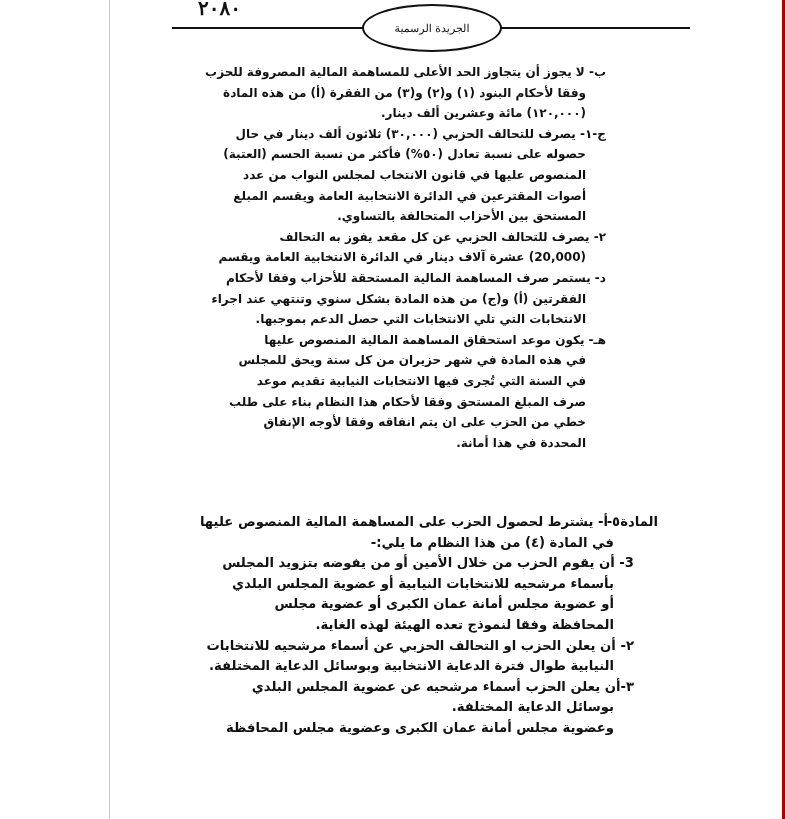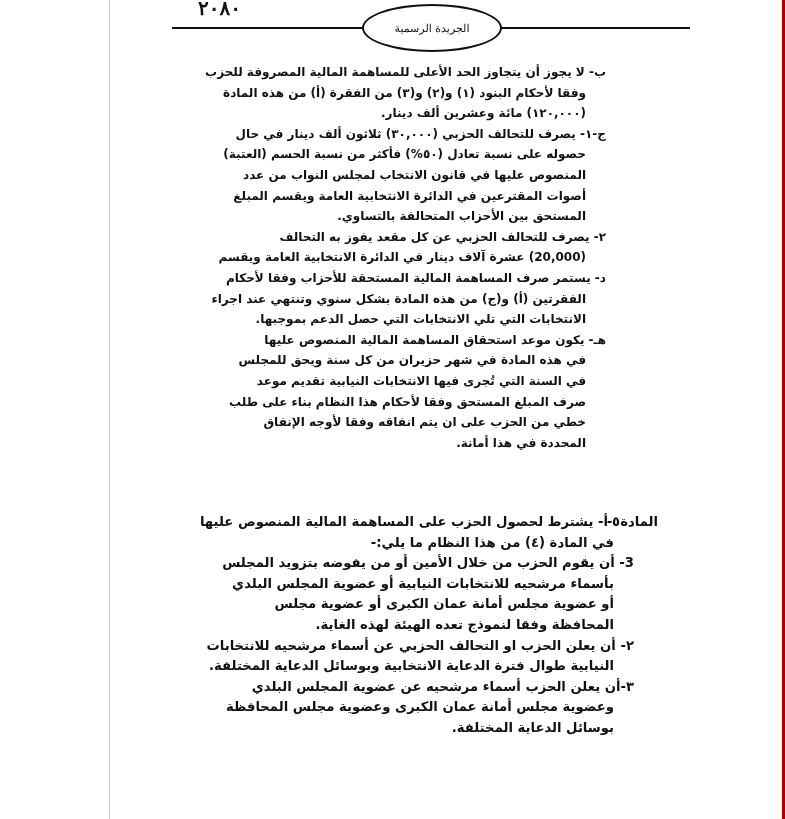--- a/index.html
+++ b/index.html
@@ -95,17 +95,17 @@
       <span class="line indent">بأسماء مرشحيه للانتخابات النيابية أو عضوية المجلس البلدي</span>
       <span class="line indent">أو عضوية مجلس أمانة عمان الكبرى أو عضوية مجلس</span>
       <span class="line indent">المحافظة وفقا لنموذج تعده الهيئة لهذه الغاية.</span>
     </div>
     <div class="para">
       <span class="line">٢- أن يعلن الحزب او التحالف الحزبي عن أسماء مرشحيه للانتخابات</span>
       <span class="line indent">النيابية طوال فترة الدعاية الانتخابية وبوسائل الدعاية المختلفة.</span>
     </div>
     <div class="para">
       <span class="line">٣-أن يعلن الحزب أسماء مرشحيه عن عضوية المجلس البلدي</span>
+      <span class="line indent">بوسائل الدعاية المختلفة.</span>
       <span class="line indent">وعضوية مجلس أمانة عمان الكبرى وعضوية مجلس المحافظة</span>
-      <span class="line indent">بوسائل الدعاية المختلفة.</span>
     </div>
   </div>
 </div>
 
 </body></html>

